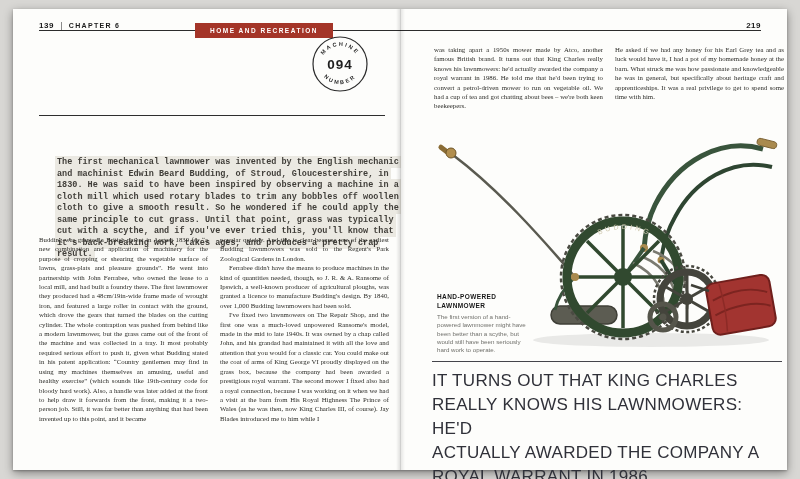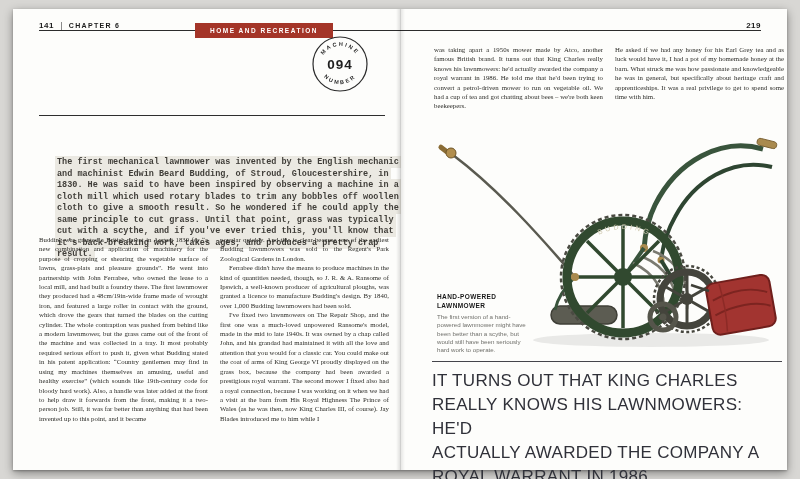--- a/index.html
+++ b/index.html
@@ -38,21 +38,21 @@
   
   .gutter{position:absolute;left:383px;top:0;bottom:0;width:9px;background:linear-gradient(90deg,rgba(0,0,0,0) 0%,rgba(0,0,0,.10) 42%,rgba(0,0,0,.18) 50%,rgba(0,0,0,.08) 60%,rgba(0,0,0,0) 100%);pointer-events:none;}
 </style>
 </head>
 <body>
 
 <div class="stage">
   <div class="spread">
 
     <div class="hleft">
-      <span class="folio">141</span>
+      <span class="folio">139</span>
       <span class="vdiv"></span>
       <span class="chapter">CHAPTER 6</span>
     </div>
     <div class="rule-top"></div>
     <div class="section-tab">HOME AND RECREATION</div>
     <span class="folio folio-right">219</span>
 
     <div class="badge">
       <svg viewBox="0 0 58 58" width="58" height="58" xmlns="http://www.w3.org/2000/svg" xmlns:xlink="http://www.w3.org/1999/xlink">
         <circle cx="29" cy="29" r="27" fill="none" stroke="#2b2b2b" stroke-width="1.2"></circle>

